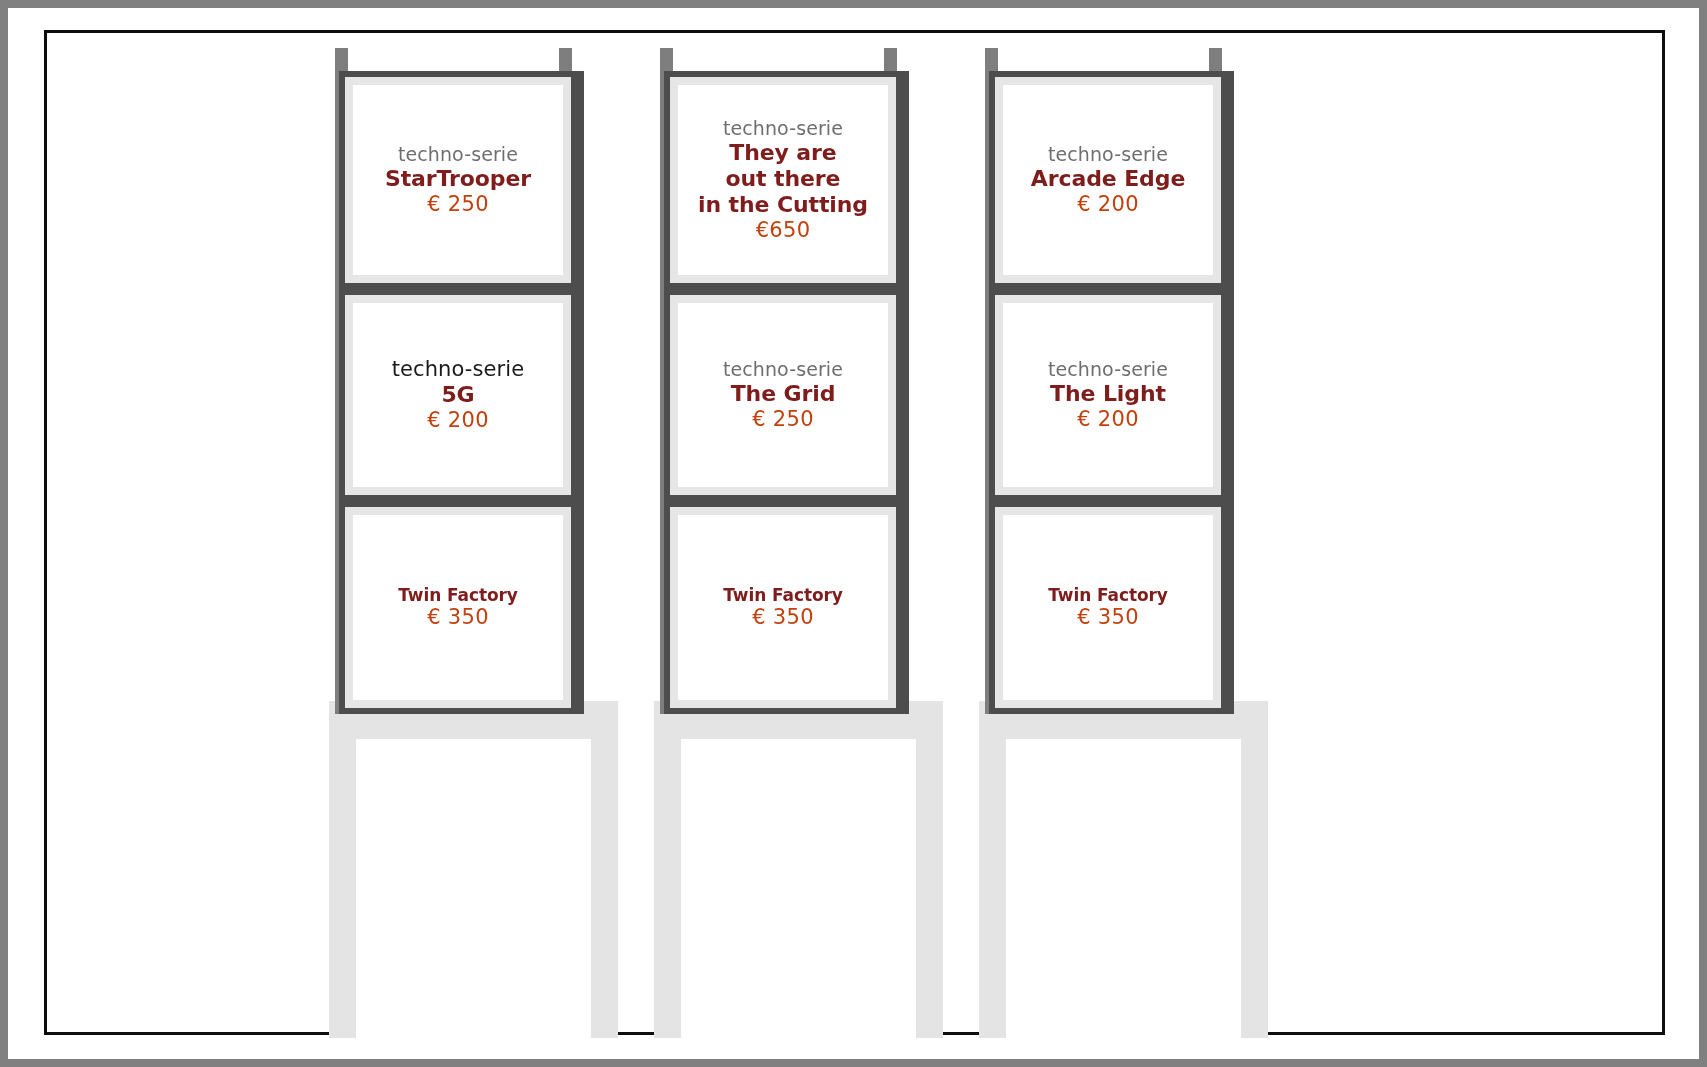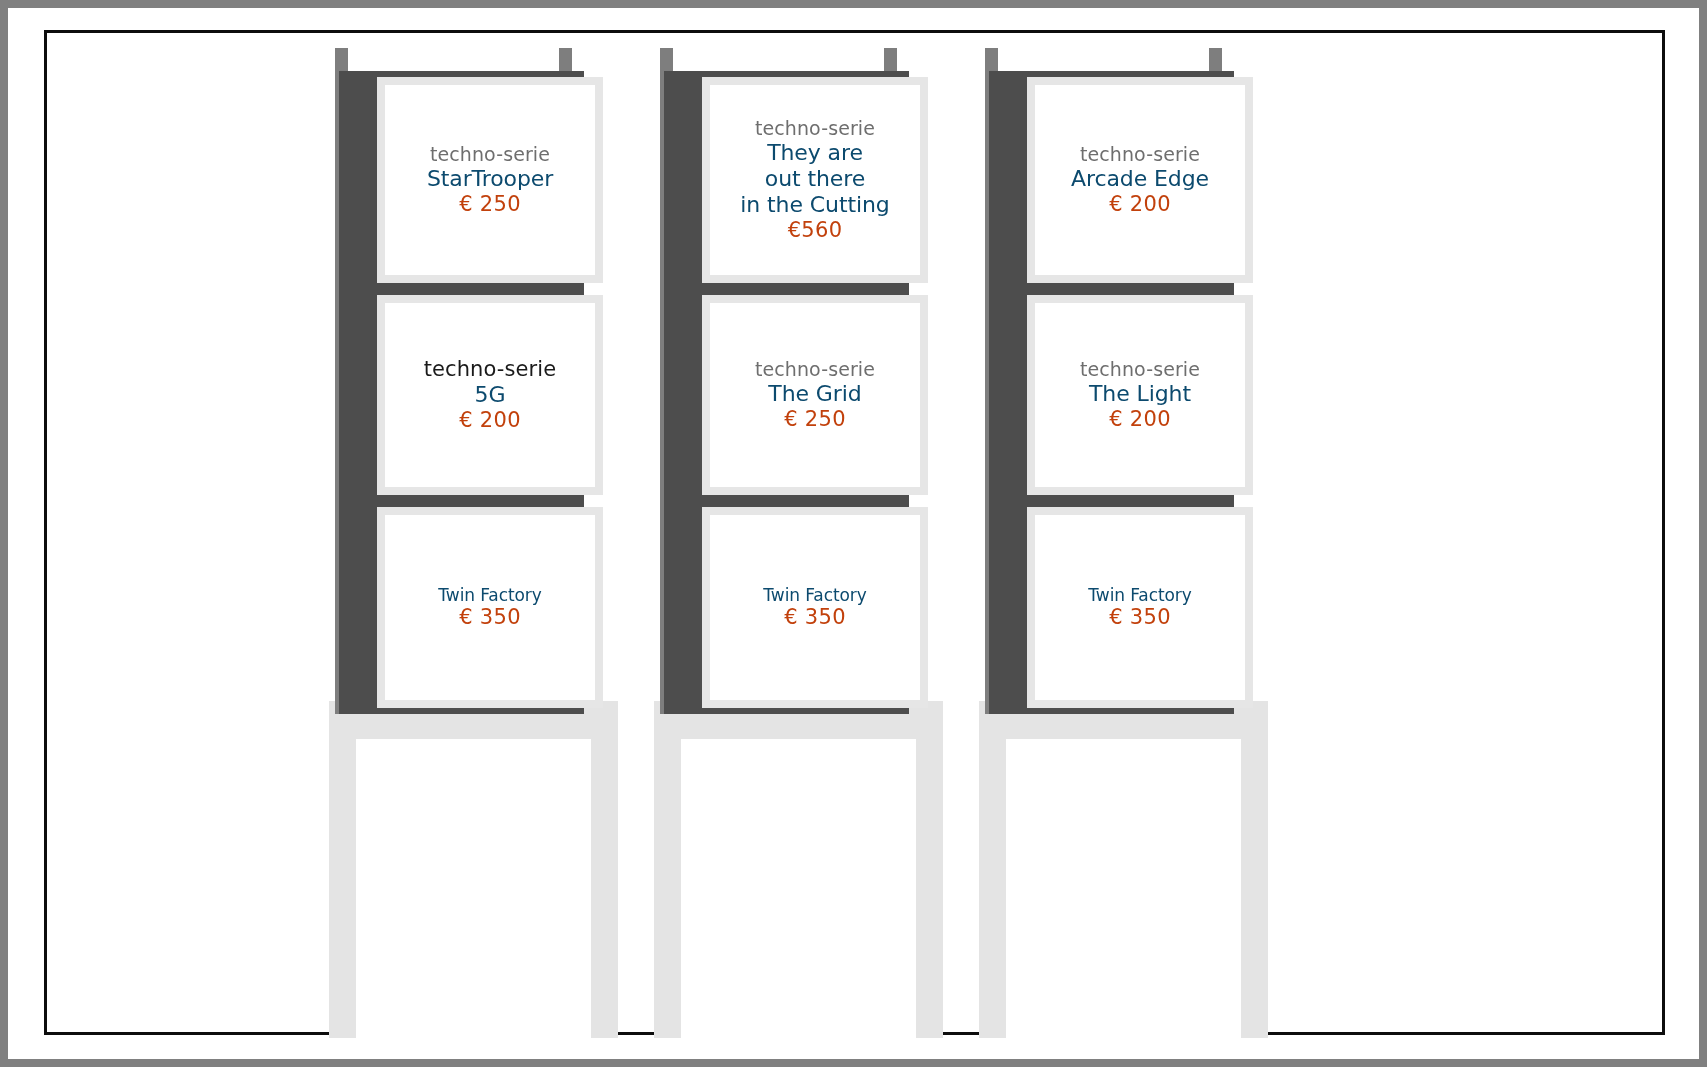--- a/index.html
+++ b/index.html
@@ -99,21 +99,20 @@
   .board.b1 { top: 256px; height: 212px; }
   .board.b2 { top: 468px; height: 213px; }
 
   .board-mat {
     position: relative;
     width: 100%;
     height: 100%;
     background: #e6e6e6;
     box-sizing: border-box;
     padding: 8px;
-    margin-left: 32px;
   }
   .board-face {
     position: relative;
     width: 100%;
     height: 100%;
     background: #ffffff;
     box-sizing: border-box;
     display: flex;
     flex-direction: column;
     align-items: center;
@@ -130,22 +129,22 @@
     color: #6e6e6e;
     letter-spacing: 0.1px;
     white-space: nowrap;
   }
   .serie.dark {
     color: #1a1a1a;
     font-size: 21px;
   }
   .title {
     font-size: 22px;
-    font-weight: 400;
-    color: #0c4a6e;
+    font-weight: 700;
+    color: #7f1d1d;
     letter-spacing: -0.1px;
     white-space: nowrap;
   }
   .title .tline { display: block; }
   .price {
     font-size: 21px;
     font-weight: 400;
     color: #c2410c;
     letter-spacing: 0.3px;
     white-space: nowrap;
@@ -214,21 +213,21 @@
 
       <div class="board b0">
         <div class="board-mat">
           <div class="board-face">
             <span class="serie">techno-serie</span>
             <span class="title">
               <span class="tline">They are</span>
               <span class="tline">out there</span>
               <span class="tline">in the Cutting</span>
             </span>
-            <span class="price">€560</span>
+            <span class="price">€650</span>
           </div>
         </div>
       </div>
 
       <div class="board b1">
         <div class="board-mat">
           <div class="board-face">
             <span class="serie">techno-serie</span>
             <span class="title">
               <span class="tline">The Grid</span>

